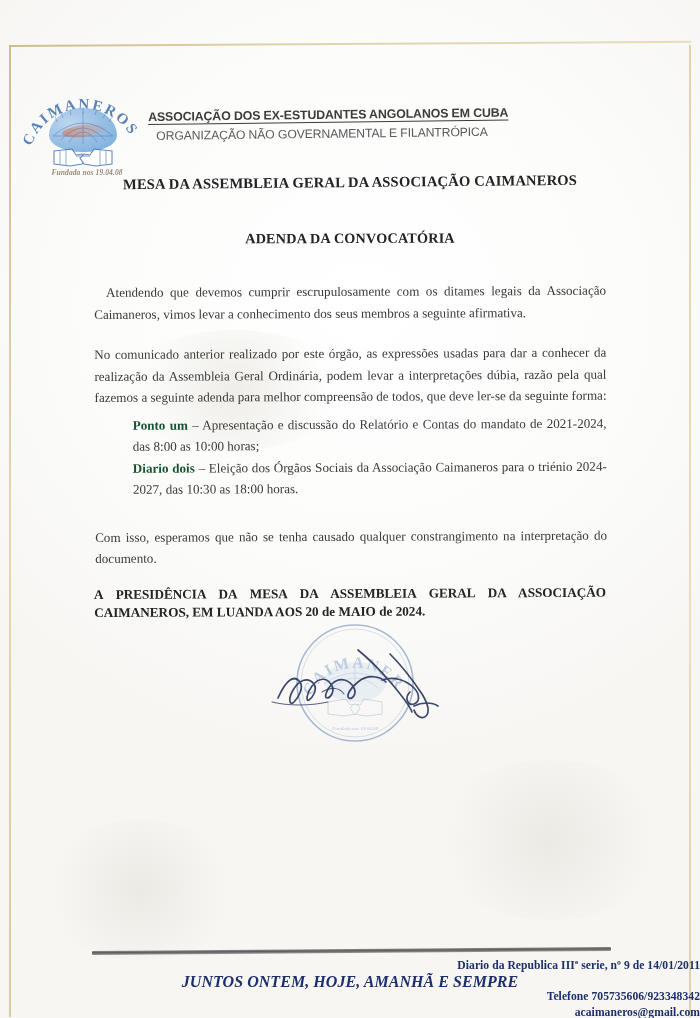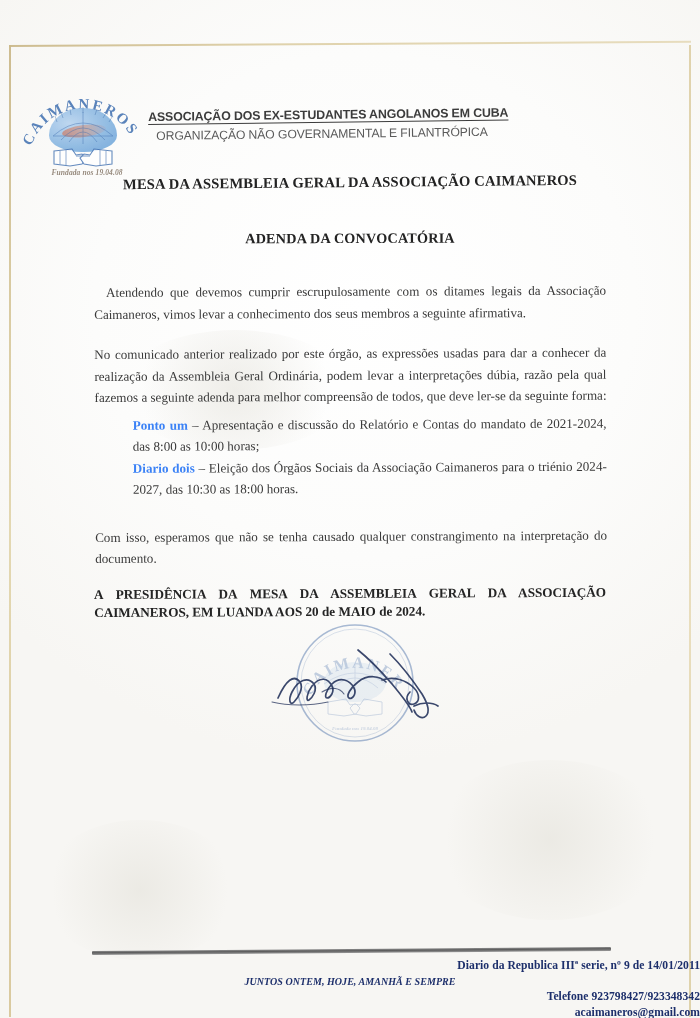--- a/index.html
+++ b/index.html
@@ -200,21 +200,21 @@
   }
   .p-indent { text-indent: 12px; }
   .points {
     margin: -13px 0 0 0;
     padding-left: 38px;
   }
   .points p {
     margin: 0;
     text-align: justify;
   }
-  .points b { font-weight: 700; color: #3b82f6; }
+  .points b { font-weight: 700; color: #14532d; }
 
   
   .presidency {
     position: absolute;
     left: 94px;
     top: 586px;
     width: 512px;
     font-family: "Liberation Serif", serif;
     font-weight: 700;
     font-size: 13.2px;
@@ -289,21 +289,21 @@
   .f-line {
     font-weight: 700;
     font-size: 11.6px;
     line-height: 15.5px;
     letter-spacing: 0.05px;
     text-align: right;
   }
   .f-slogan {
     font-weight: 700;
     font-style: italic;
-    font-size: 10px;
+    font-size: 16px;
     line-height: 15.5px;
     letter-spacing: 0.05px;
   }
 </style>
 </head>
 <body>
 
 <div id="page">
 
   <div class="paper-field"></div>
@@ -409,17 +409,17 @@
     <g fill="none" stroke="#1b2a55" stroke-width="1.1" stroke-linecap="round" opacity="0.7">
       <path d="M10,66 C26,70 48,70 66,66"></path>
       <path d="M60,56 C70,50 78,52 82,58"></path>
     </g>
   </svg>
 
   <div class="footer-rule"></div>
   <div class="footer">
     <div class="f-line">Diario da Republica IIIª serie, nº 9 de 14/01/2011</div>
     <div class="f-slogan">JUNTOS ONTEM, HOJE, AMANHÃ E SEMPRE</div>
-    <div class="f-line">Telefone 923798427/923348342</div>
+    <div class="f-line">Telefone 705735606/923348342</div>
     <div class="f-line">acaimaneros@gmail.com</div>
   </div>
 
 </div>
 
 </body></html>

